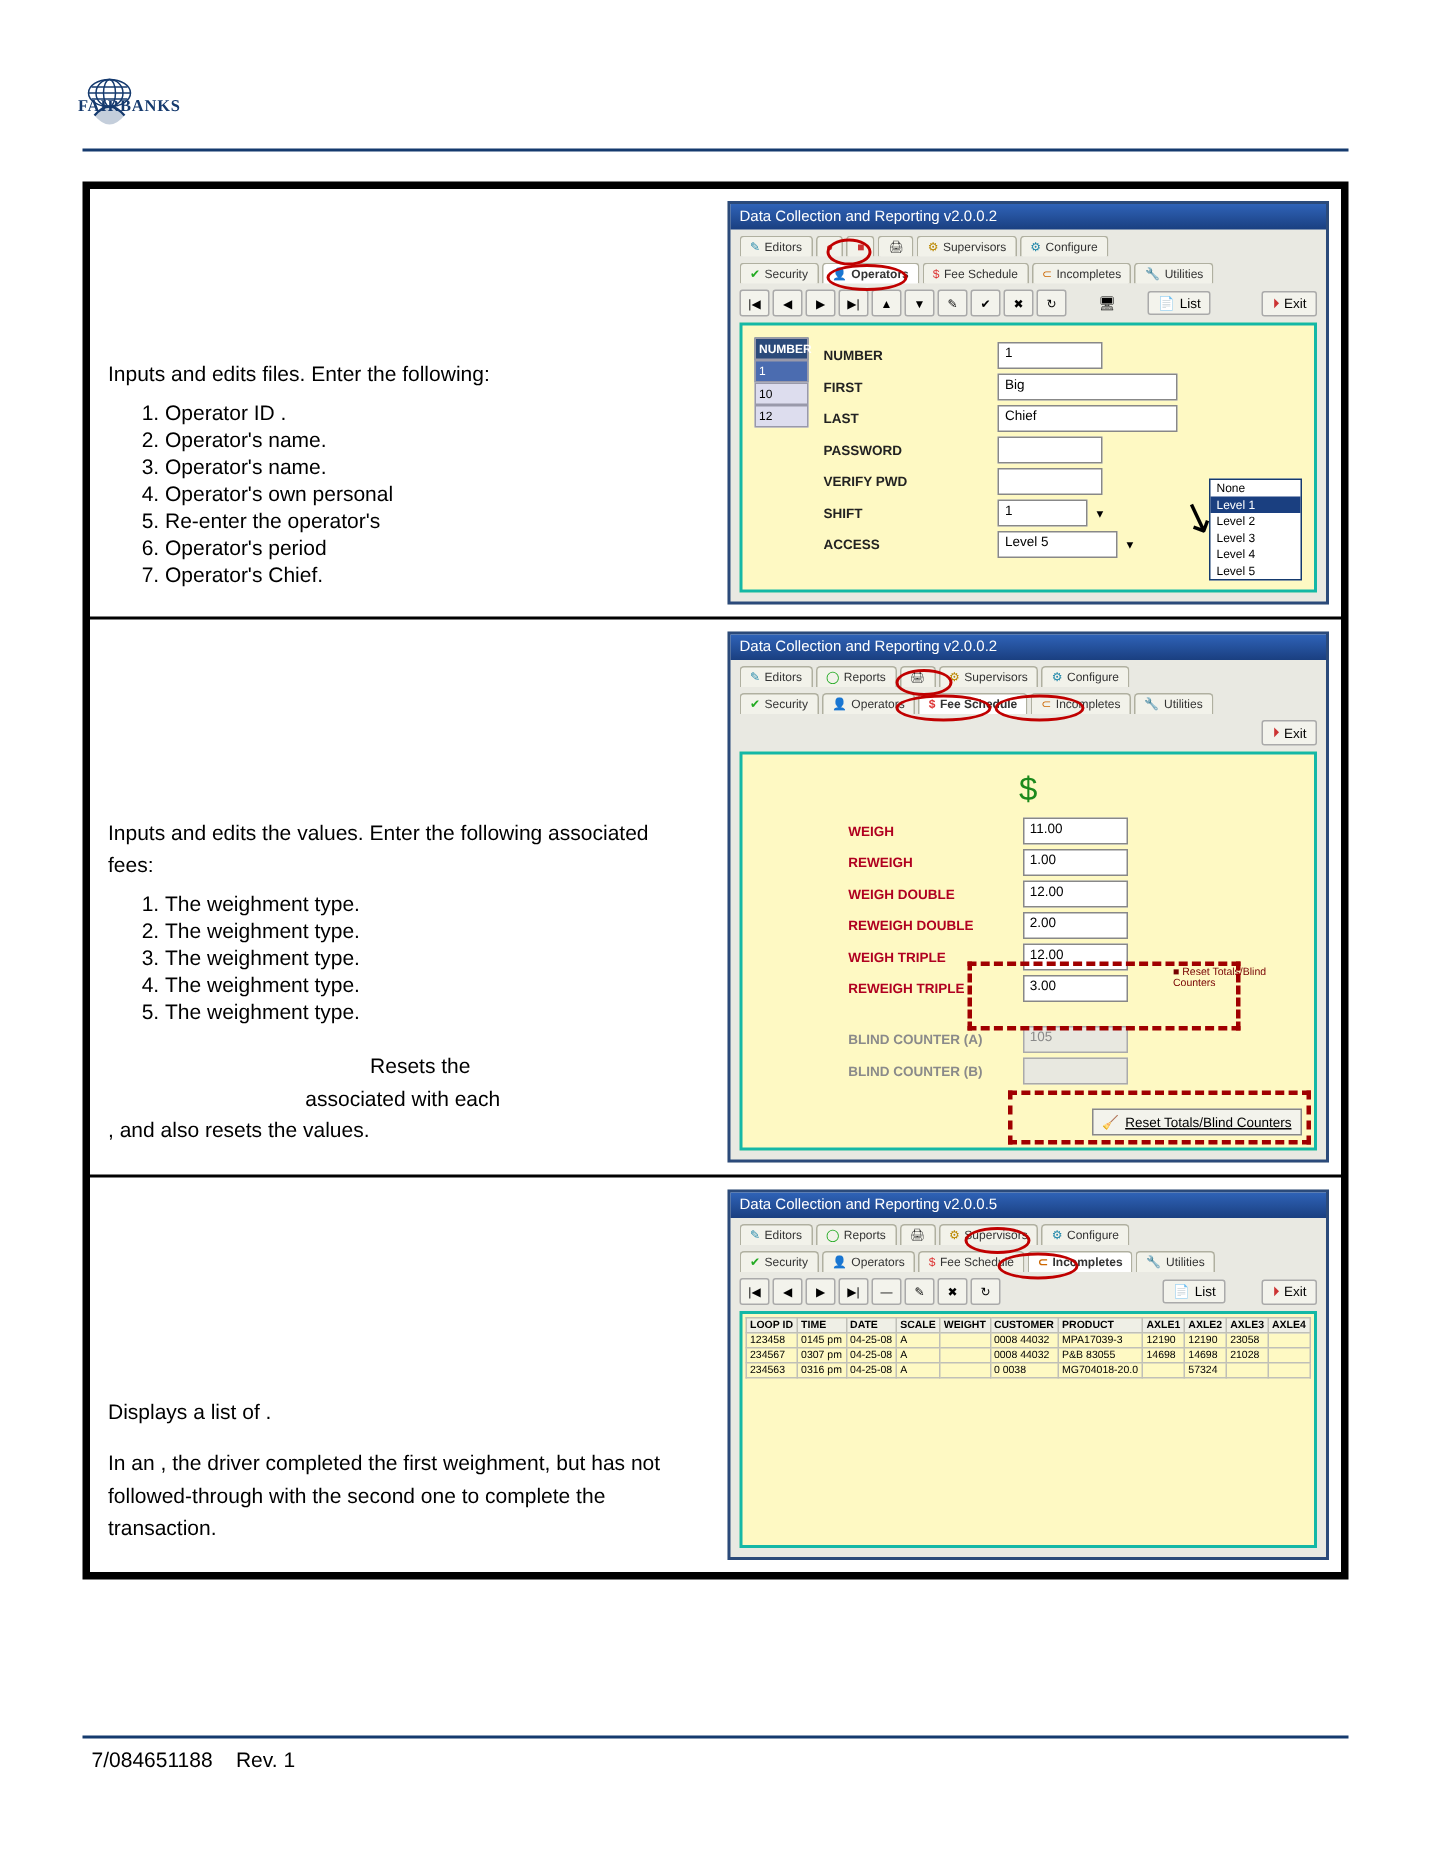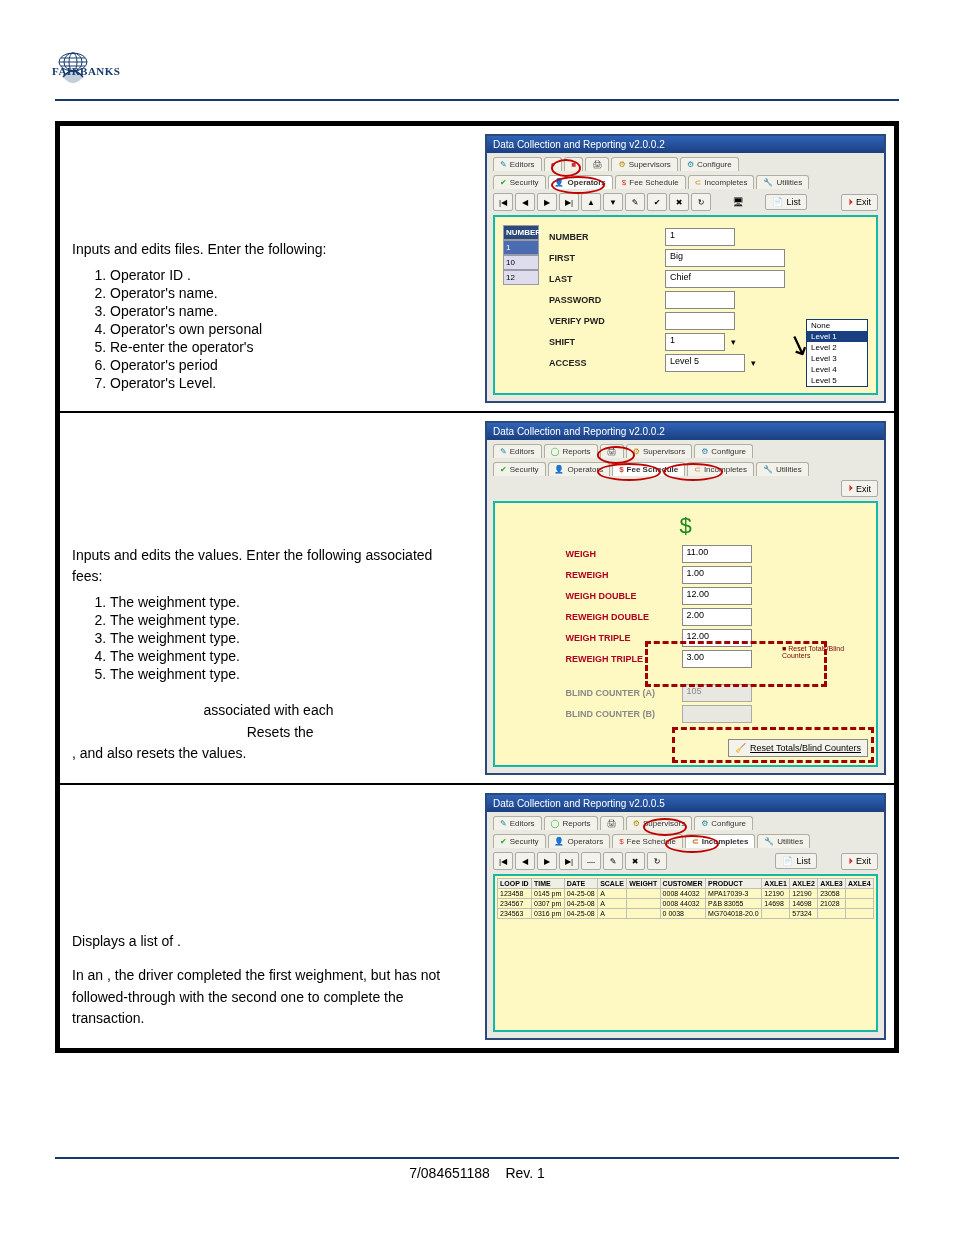--- a/index.html
+++ b/index.html
@@ -3,21 +3,21 @@
 <meta charset="utf-8">
 <style>
   html,body{margin:0;padding:0;background:#fff;font-family:Arial,Helvetica,sans-serif;font-size:14px;color:#000}
   .page{width:954px;margin:16px auto;padding:35px 55px 35px 55px;box-sizing:border-box;min-height:1235px;position:relative}
   .logo-row{display:flex;align-items:flex-end;gap:10px;margin-bottom:10px}
   .logo{width:36px;height:38px;position:relative}
   .logo svg{display:block}
   .logo-text{font-family:"Times New Roman",serif;font-weight:bold;font-size:11px;color:#153a6e;letter-spacing:.5px}
   hr.top-rule{border:none;border-top:2px solid #153a6e;margin:4px 0 20px 0}
   hr.bot-rule{border:none;border-top:2px solid #153a6e;margin:14px 0 6px 0}
-  .footer{display:flex;justify-content:center;font-size:14px;padding:0 6px}
+  .footer{display:flex;justify-content:flex-start;font-size:14px;padding:0 6px}
 
   .main-frame{border:5px solid #000;padding:0;margin-top:8px}
   .row{display:flex;align-items:flex-end;border-bottom:2px solid #000}
   .row:last-child{border-bottom:none}
   .cell-l{width:50%;padding:18px 12px;box-sizing:border-box;font-size:14px}
   .cell-r{width:50%;padding:8px;box-sizing:border-box}
 
   
   .para{line-height:1.55}
   ol{margin:6px 0 0 0;padding-left:38px}
@@ -88,21 +88,21 @@
           <span>Inputs and edits </span>
           <span> files. Enter the following:</span>
         </div>
         <ol>
           <li>Operator ID            .</li>
           <li>Operator's            name.</li>
           <li>Operator's            name.</li>
           <li>Operator's own personal</li>
           <li>Re-enter the operator's</li>
           <li>Operator's            period</li>
-          <li>Operator's            Level.</li>
+          <li>Operator's            Chief.</li>
         </ol>
       </div>
 
       <div class="cell-r">
         <div class="shot meta-wrap" style="position:relative">
           <div class="titlebar">Data Collection and Reporting   v2.0.0.2</div>
 
           <div class="tabs">
             <div class="tab">
                 <span style="color:#28a">✎</span>
@@ -240,22 +240,22 @@
           <span> values.  Enter the following associated fees:</span>
         </div>
         <ol>
           <li>The                 weighment type.</li>
           <li>The                        weighment type.</li>
           <li>The                                 weighment type.</li>
           <li>The                        weighment type.</li>
           <li>The                                 weighment type.</li>
         </ol>
         <div class="para" style="margin-top:18px;text-align:center">
+          <div><span style="visibility:hidden">pad</span><span>Resets the </span></div>
           <div><span> associated with each </span></div>
-          <div><span style="visibility:hidden">pad</span><span>Resets the </span></div>
         </div>
         <div class="para" style="text-align:left">
           <span>, and also resets the </span>
           <span> values.</span>
         </div>
       </div>
 
       <div class="cell-r">
         <div class="shot meta-wrap" style="position:relative">
           <div class="titlebar">Data Collection and Reporting   v2.0.0.2</div>

